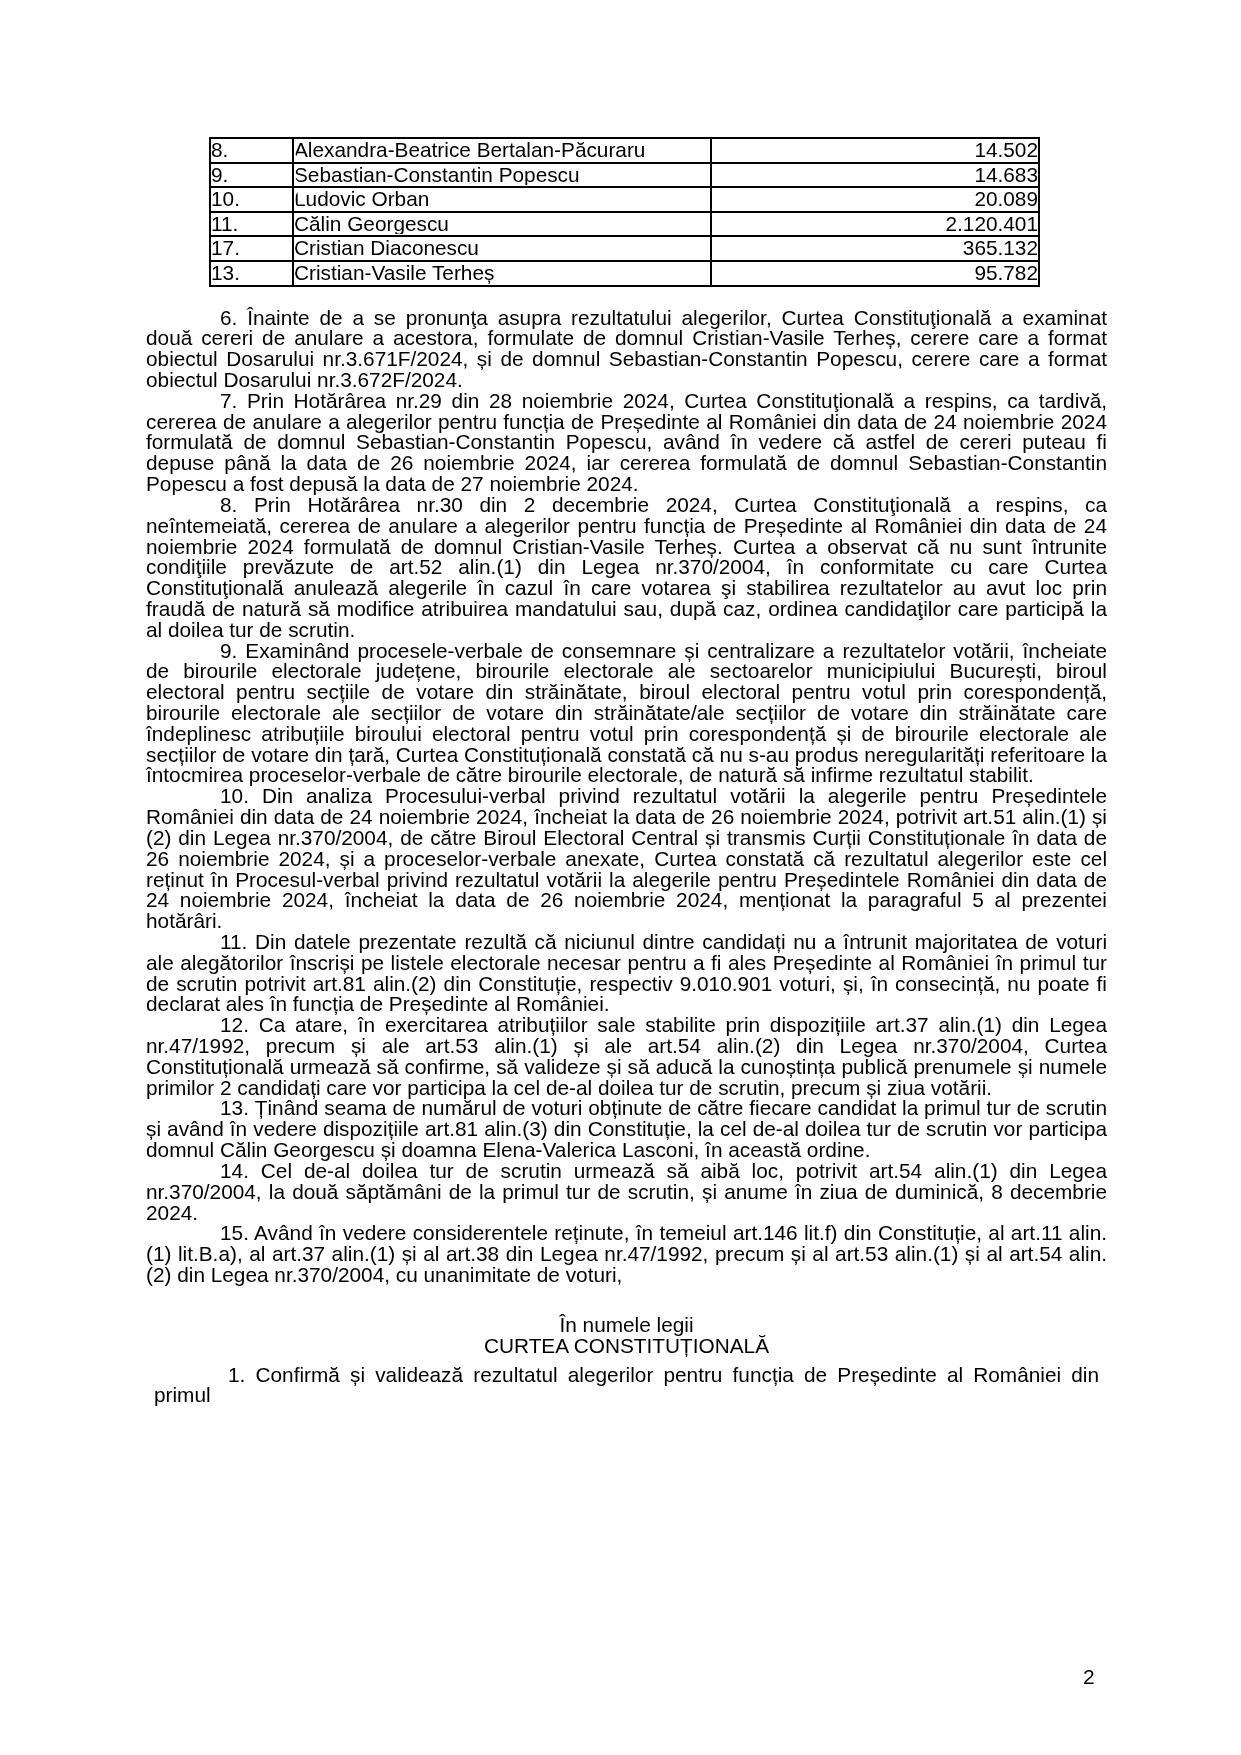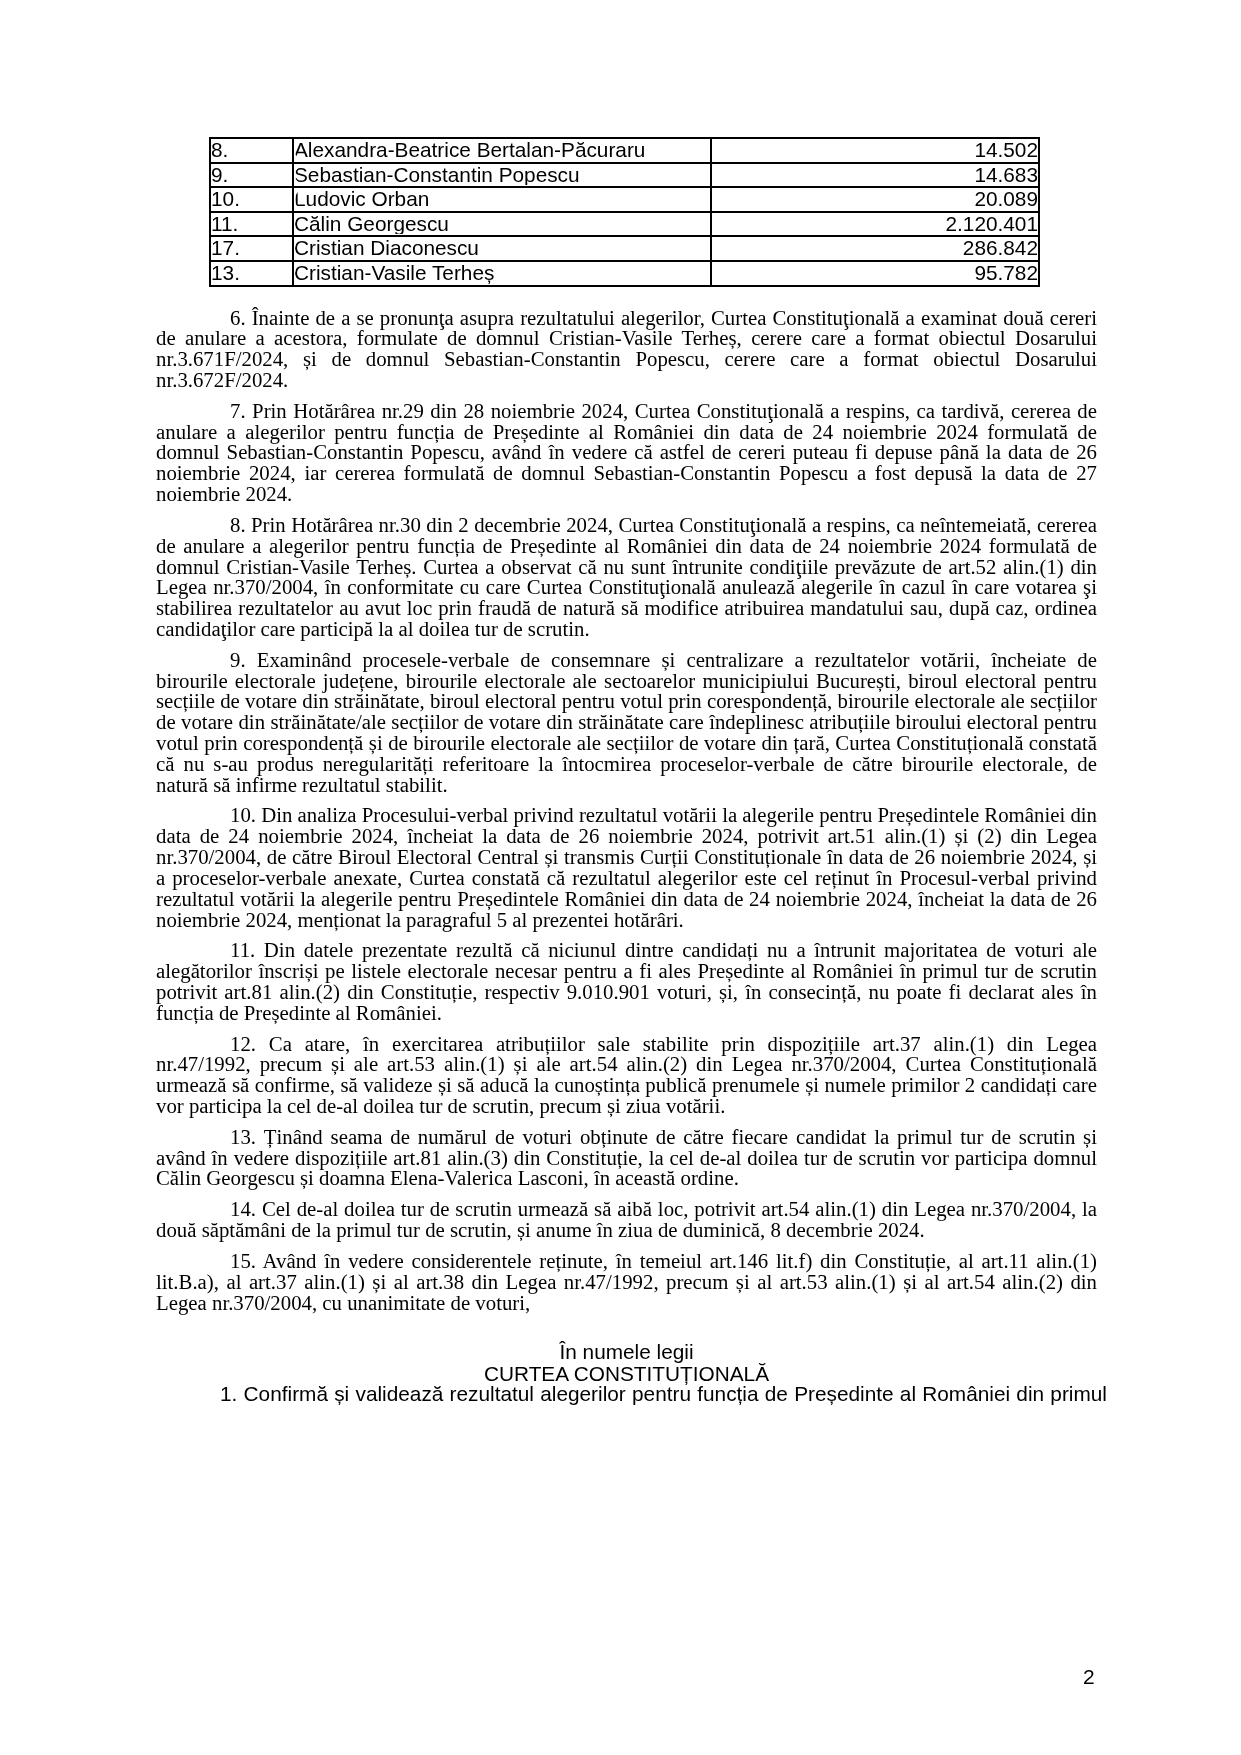--- a/index.html
+++ b/index.html
@@ -30,32 +30,31 @@
     padding:0;
     font-size:20.8px;
     line-height:22.6px;
     white-space:nowrap;
     overflow:hidden;
   }
   td.col-num  { width:81px;  padding-left:13px; }
   td.col-name { width:416px; padding-left:12px;border-radius:12px; }
   td.col-votes{ width:326px; text-align:right; }
   .paras p {
-    margin:10px;
+    margin:0;
     text-indent:74px;
     text-align:justify;
-    font-family:Liberation Serif, serif;
   }
   .decision-heading {
     margin-top:28px;
     text-align:center;
   }
   .decision-heading div { line-height:21.4px; }
   .ruling p {
-    margin:0;
+    margin:8px;
     text-indent:74px;
     text-align:justify;
     text-align-last:justify;
   }
   .page-number {
     position:absolute;
     left:1083px; top:1666px;
     font-size:21px;
     line-height:21px;
   }
@@ -84,21 +83,21 @@
             <td class="col-votes">20.089</td>
           </tr>
           <tr>
             <td class="col-num">11.</td>
             <td class="col-name">Călin Georgescu</td>
             <td class="col-votes">2.120.401</td>
           </tr>
           <tr>
             <td class="col-num">17.</td>
             <td class="col-name">Cristian Diaconescu</td>
-            <td class="col-votes">286.842</td>
+            <td class="col-votes">365.132</td>
           </tr>
           <tr>
             <td class="col-num">13.</td>
             <td class="col-name">Cristian-Vasile Terheș</td>
             <td class="col-votes">95.782</td>
           </tr>
         </tbody>
     </table>
 
     <div class="paras">

